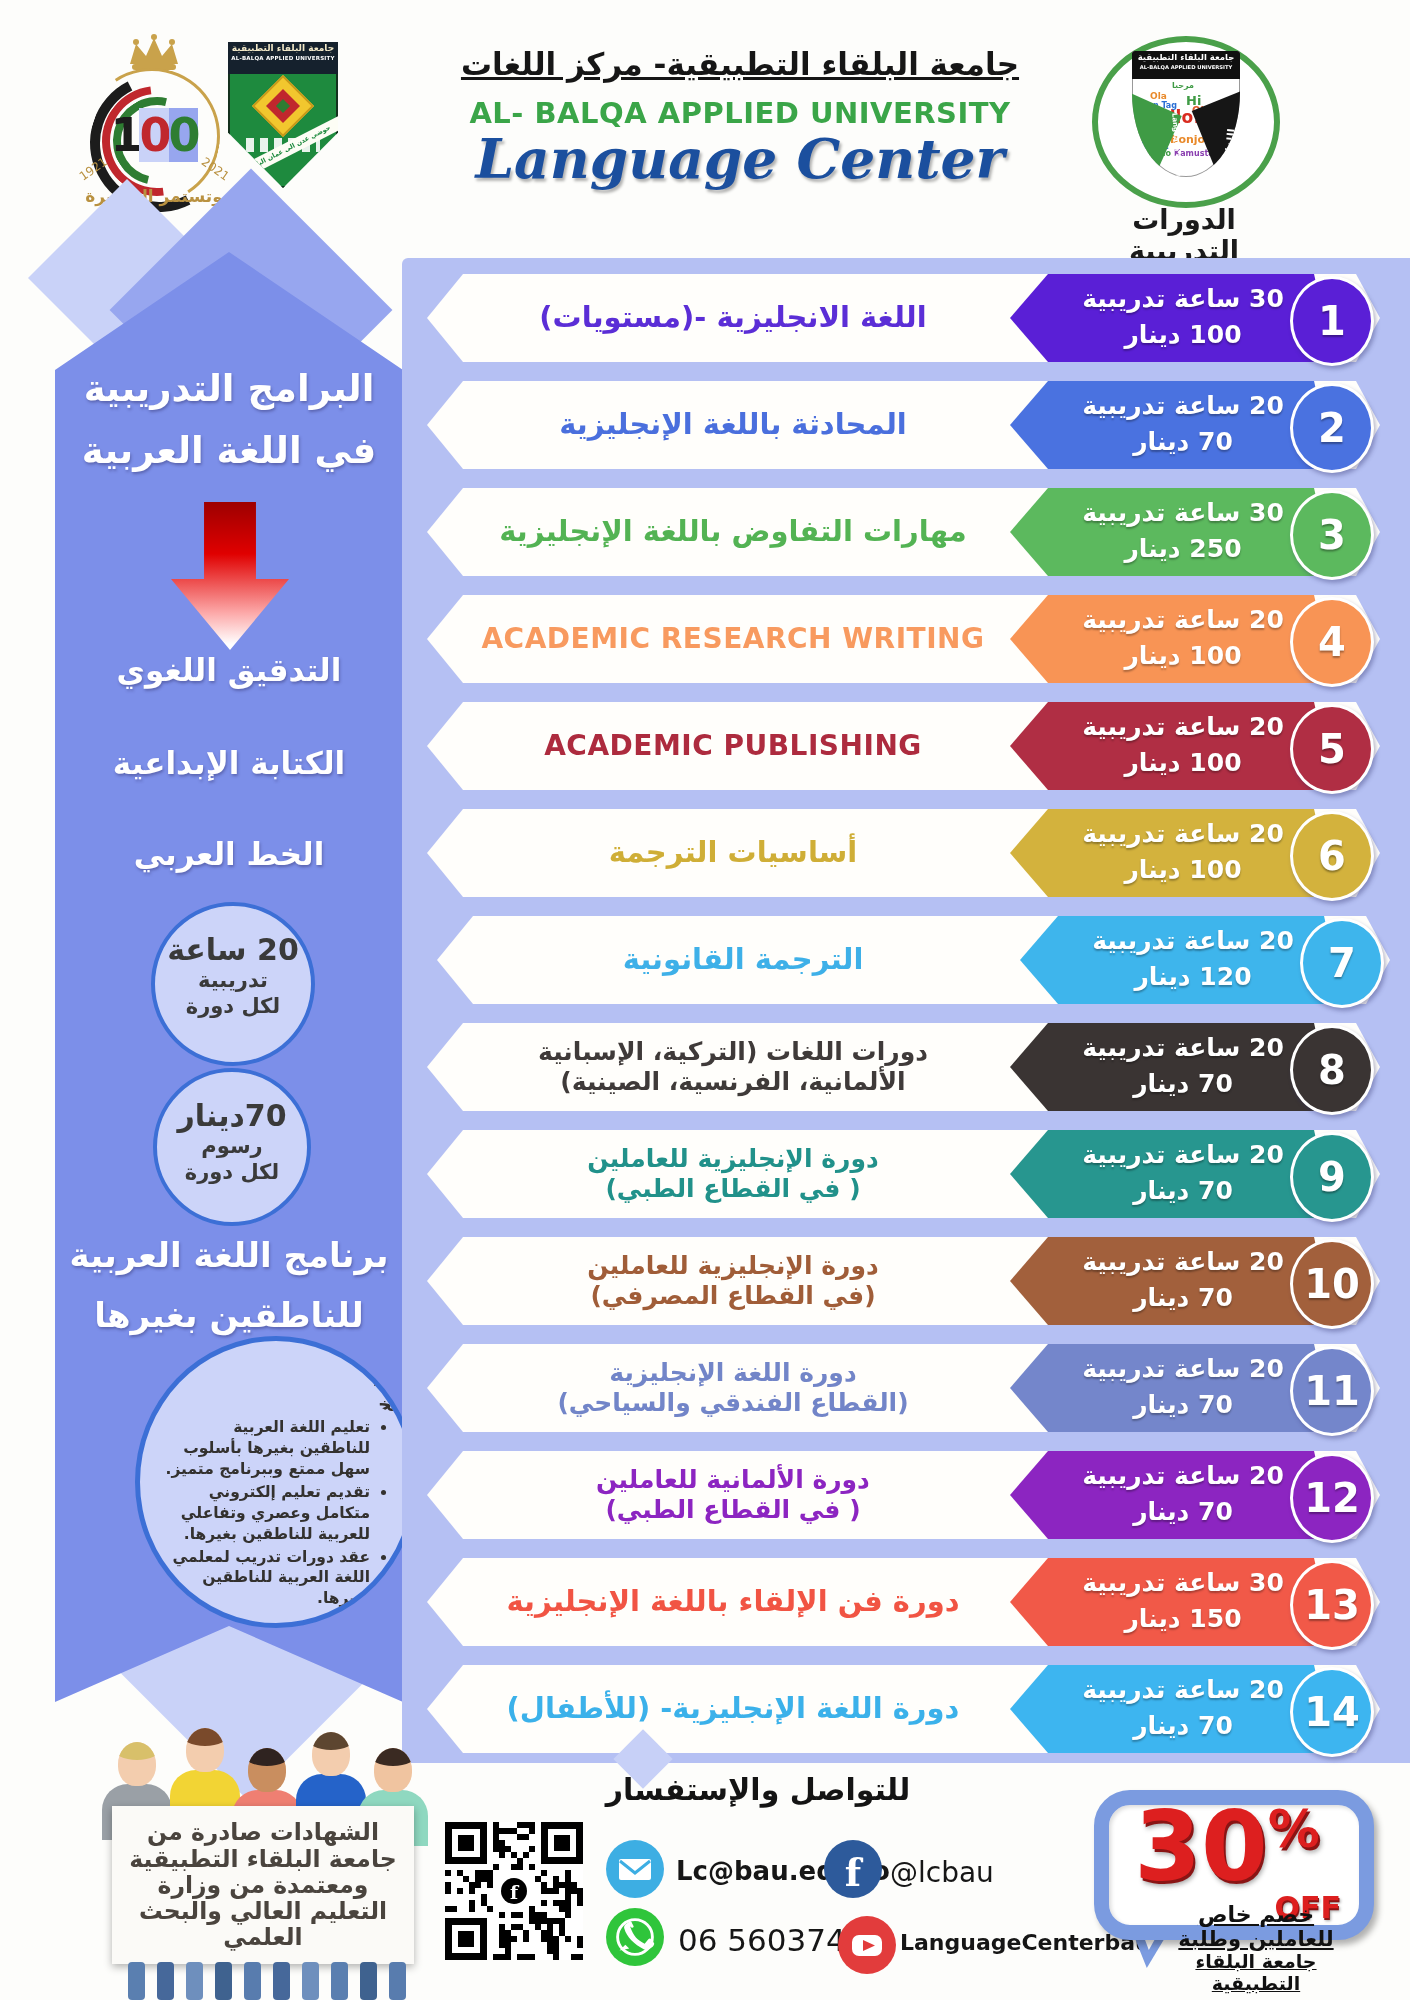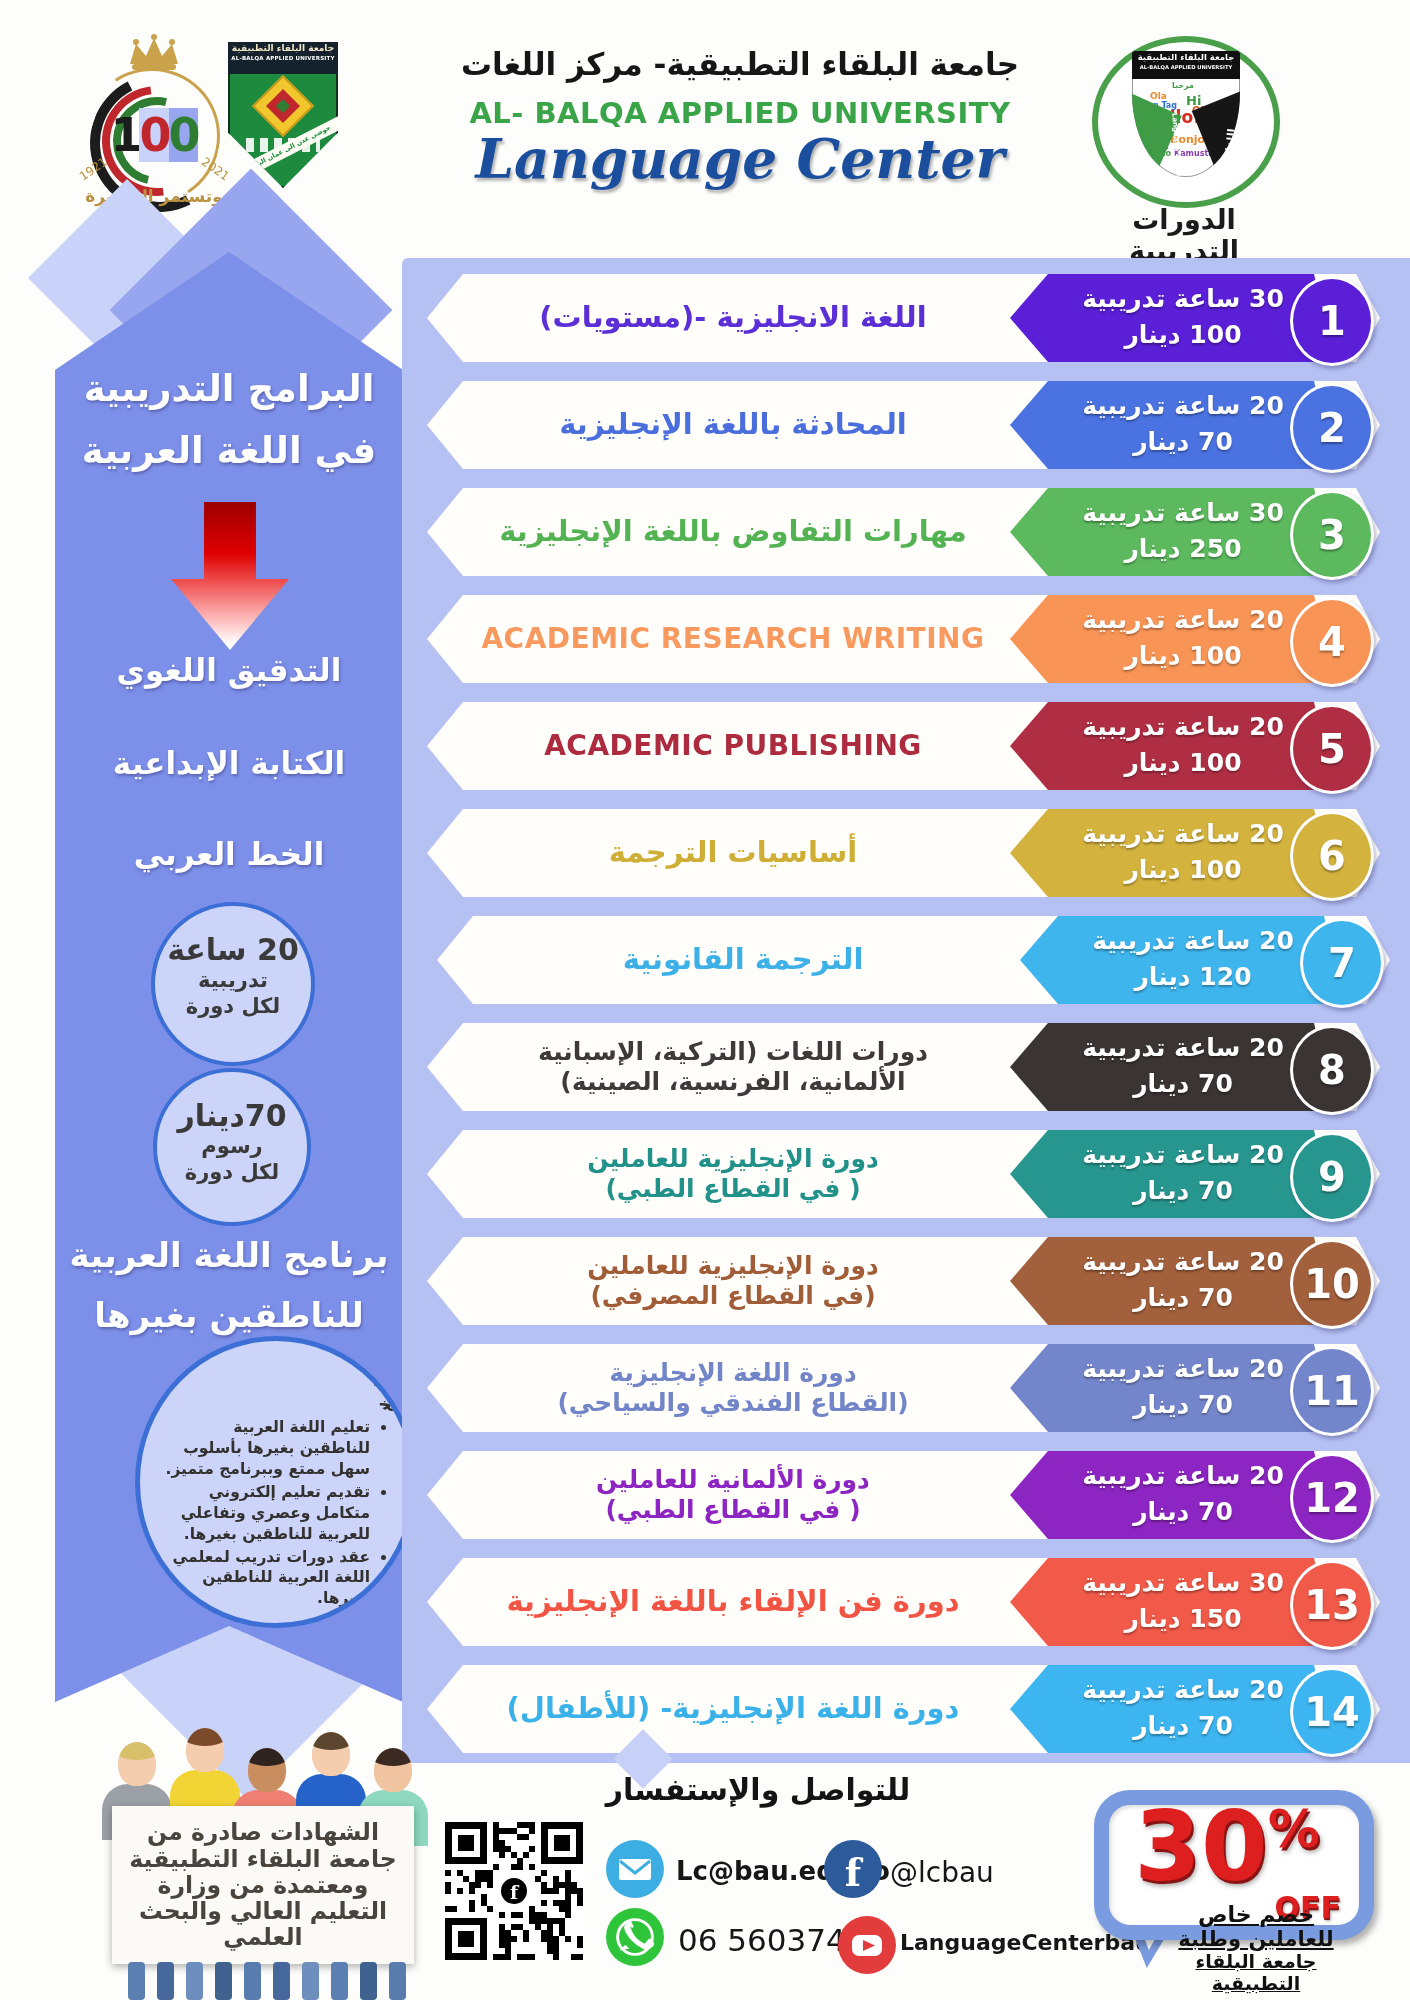--- a/index.html
+++ b/index.html
@@ -1,21 +1,21 @@
 <!DOCTYPE html>
 <html lang="ar"><head>
 <meta charset="utf-8">
 <style>
   html,body{margin:0;padding:0;background:#e8e8e8;}
   .canvas{position:relative;width:1410px;height:2000px;background:#fdfdfb;overflow:hidden;
           font-family:"DejaVu Sans","Liberation Sans",sans-serif;}
   .abs{position:absolute;}
 
   
-  .h-title{left:400px;top:46px;width:680px;text-align:center;font-size:31px;font-weight:bold;color:#161616;direction:rtl;}
+  .h-title{left:400px;top:46px;width:680px;text-align:center;font-size:31px;font-weight:bold;color:#161616;direction:rtl;text-decoration:underline;}
   .h-en{left:400px;top:96px;width:680px;text-align:center;font-size:29px;font-weight:bold;color:#3aa548;letter-spacing:.5px;}
   .h-script{left:400px;top:126px;width:680px;text-align:center;font-size:55px;font-style:italic;font-weight:bold;
             color:#1b4f9e;font-family:"DejaVu Serif","Liberation Serif",serif;text-shadow:2px 3px 3px rgba(0,0,0,.3);}
 
   
   .cent{left:72px;top:34px;width:164px;height:176px;}
   .cent .ringB{position:absolute;left:18px;top:40px;width:118px;height:118px;border-radius:50%;
         border:10px solid #1c1c1c;border-top-color:transparent;border-right-color:transparent;transform:rotate(18deg);}
   .cent .ringR{position:absolute;left:30px;top:52px;width:94px;height:94px;border-radius:50%;
         border:8px solid #c0272d;border-top-color:transparent;border-right-color:transparent;transform:rotate(38deg);}

